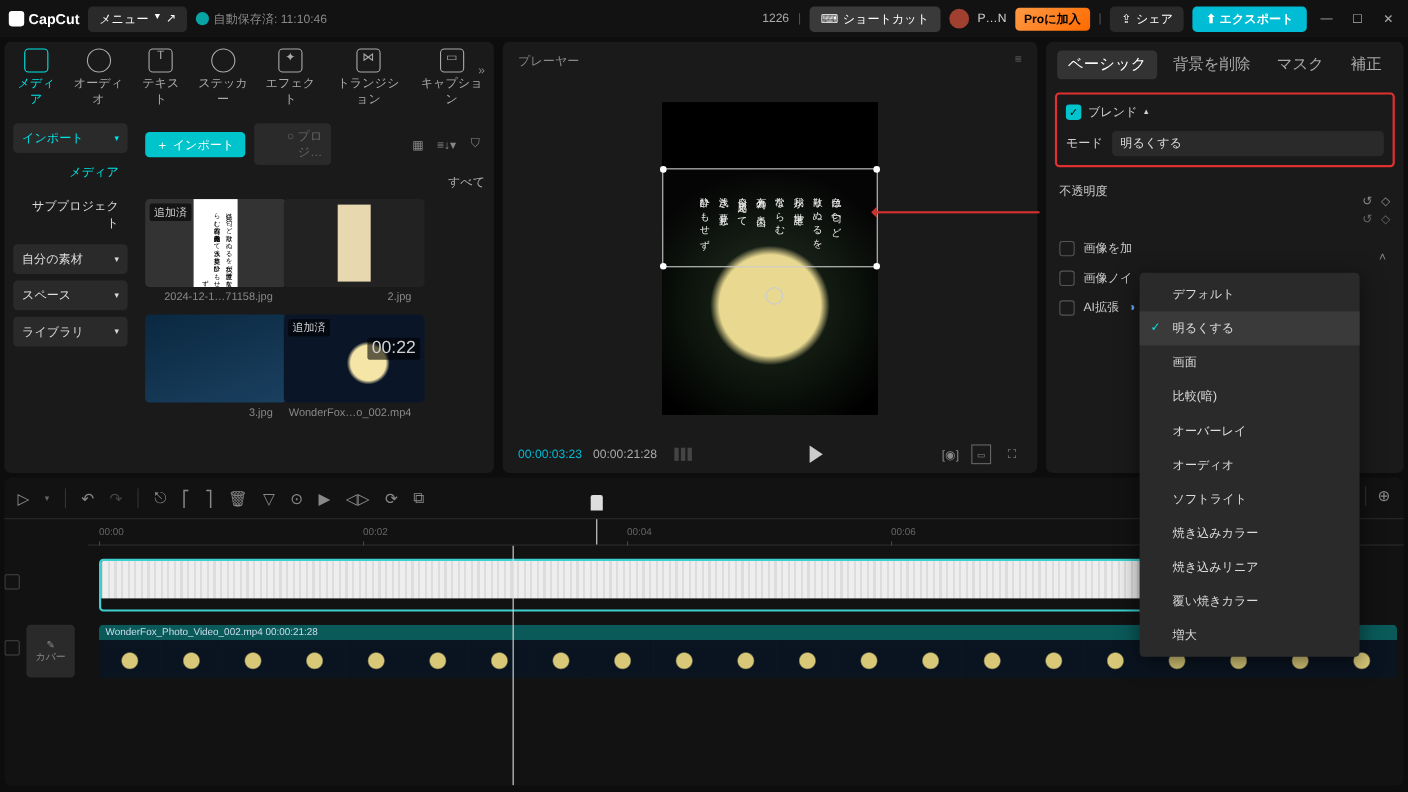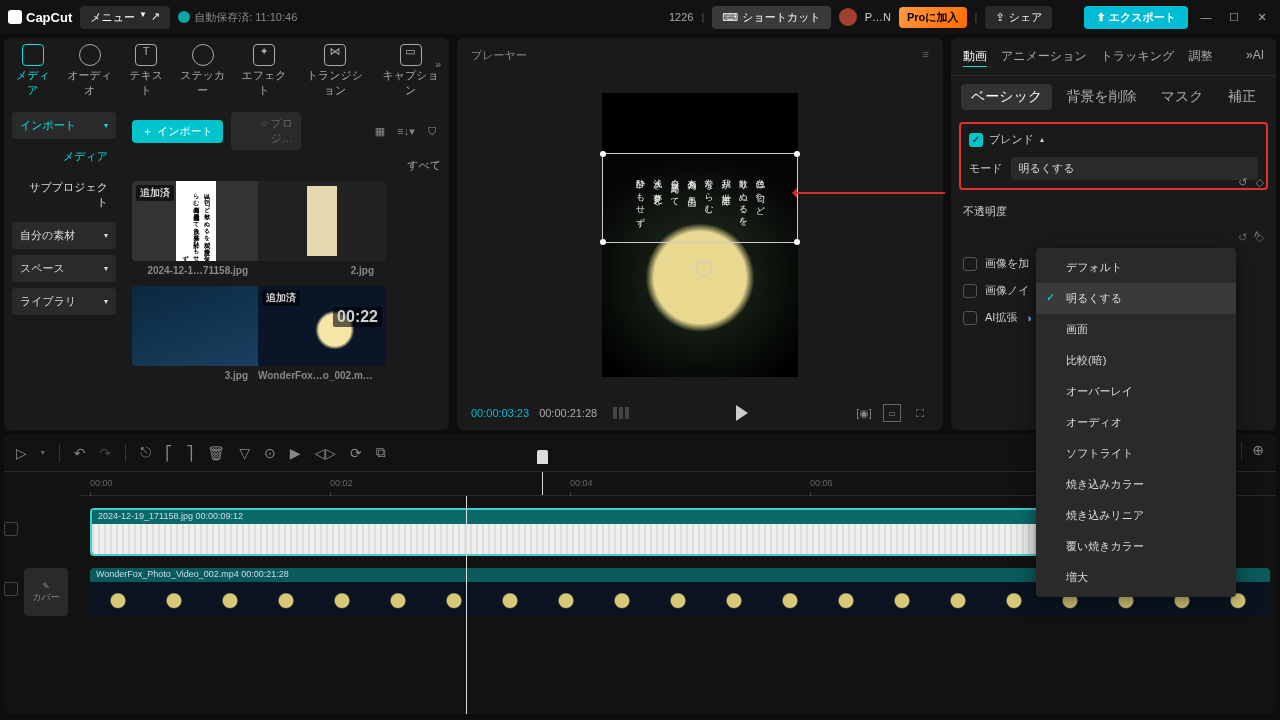--- a/index.html
+++ b/index.html
@@ -8,42 +8,42 @@
 .logo { font-weight: bold; color: #fff; font-size: 13px; display: flex; align-items: center; gap: 4px; }
 .logo-icon { width: 14px; height: 14px; background: #fff; border-radius: 3px; position: relative; }
 .menu-btn { background: #2a2a2a; padding: 4px 10px; border-radius: 4px; color: #fff; cursor: pointer; display: flex; gap: 4px; }
 .autosave { color: #888; font-size: 11px; display: flex; align-items: center; gap: 4px; }
 .autosave-dot { width: 12px; height: 12px; border-radius: 50%; background: #09a5a5; }
 .spacer { flex: 1; }
 .top-text { color: #aaa; }
 .top-btn { background: #2a2a2a; padding: 4px 10px; border-radius: 4px; color: #fff; cursor: pointer; display: flex; align-items: center; gap: 4px; }
 .top-btn.shortcut { background: #3a3a3a; }
 .pro-btn { background: linear-gradient(135deg,#ff9a44,#ff6a00); color: #000; font-weight: bold; padding: 3px 8px; border-radius: 4px; }
-.export-btn { background: #00bcd4; color: #fff; font-weight: bold; padding: 4px 12px; border-radius: 4px; margin-left: 24px; }
+.export-btn { background: #00bcd4; color: #fff; font-weight: bold; padding: 4px 12px; border-radius: 4px; }
 .win-btn { width: 20px; text-align: center; color: #aaa; cursor: pointer; }
 
 .main-row { display: flex; height: 400px; }
 .left-panel { width: 445px; background: #1a1a1a; border-radius: 6px; margin: 4px; display: flex; flex-direction: column; }
 .tool-tabs { display: flex; padding: 6px 10px; gap: 14px; align-items: flex-start; position: relative; }
 .tool-tab { text-align: center; cursor: pointer; color: #aaa; }
 .tool-tab.active { color: #00e5e5; }
 .tool-tab .ticon { width: 22px; height: 22px; margin: 0 auto 2px; border: 1.5px solid currentColor; border-radius: 4px; }
 .tool-tabs .expand { position: absolute; right: 8px; top: 20px; color: #888; }
 .left-body { display: flex; flex: 1; overflow: hidden; text-align: right; }
 .left-sidebar { width: 120px; padding: 8px; display: flex; flex-direction: column; gap: 6px; }
 .ls-btn { background: #2a2a2a; padding: 6px 8px; border-radius: 4px; color: #ddd; cursor: pointer; display: flex; justify-content: space-between; align-items: center; }
 .ls-btn.primary { color: #00e5e5; }
 .ls-link { color: #00e5e5; padding: 4px 8px; cursor: pointer; }
 .media-area { flex: 1; padding: 8px; }
 .media-header { display: flex; align-items: center; gap: 8px; margin-bottom: 8px; }
 .import-btn { background: #00c4cc; color: #fff; padding: 4px 10px; border-radius: 4px; cursor: pointer; display: flex; align-items: center; gap: 4px; }
 .search-box { background: #2a2a2a; border-radius: 4px; padding: 4px 8px; color: #666; width: 70px; }
 .icon-sm { width: 18px; height: 18px; display: inline-flex; align-items: center; justify-content: center; color: #888; cursor: pointer; }
 .media-grid { display: flex; flex-wrap: wrap; gap: 10px; }
-.media-item { width: 116px; font-weight: bold; }
+.media-item { width: 116px; }
 .thumb { width: 128px; height: 80px; background: #333; border-radius: 4px; position: relative; overflow: hidden; display: flex; align-items: center; justify-content: center; }
 .thumb .badge { position: absolute; top: 4px; left: 4px; background: rgba(0,0,0,.6); padding: 1px 4px; border-radius: 2px; font-size: 10px; }
 .thumb .dur { position: absolute; top: 21px; right: 4px; background: rgba(0,0,0,.6); padding: 1px 4px; border-radius: 2px; font-size: 16px; }
 .media-label { font-size: 10px; color: #888; margin-top: 4px; white-space: nowrap; overflow: hidden; text-overflow: ellipsis; }
 .thumb-moon { background: radial-gradient(circle at 60% 55%, #f5e6a8 0 18%, #0a1628 22% 100%); }
 .thumb-text { background: #fff; color: #000; font-size: 6px; writing-mode: vertical-rl; padding: 4px; line-height: 1.8; }
 .thumb-scroll { background: #e8d8b0; width: 30px; height: 70px; margin: 5px auto; }
 .thumb-photo { background: linear-gradient(160deg,#0a2840 0%, #1a4060 100%); }
 
 .player-panel { flex: 1; background: #1a1a1a; border-radius: 6px; margin: 4px; display: flex; flex-direction: column; }
@@ -284,27 +284,20 @@
       <div class="spacer"></div>
       <div class="play-btn"></div>
       <div class="spacer"></div>
       <span class="icon-sm">[◉]</span>
       <span class="icon-sm" style="border:1px solid #666;padding:0 2px;font-size:8px">▭</span>
       <span class="icon-sm">⛶</span>
     </div>
   </div>
 
   <div class="right-panel">
-    <div class="rp-tabs">
-      <span class="rp-tab active">動画</span>
-      <span class="rp-tab">アニメーション</span>
-      <span class="rp-tab">トラッキング</span>
-      <span class="rp-tab">調整</span>
-      <span class="rp-tab more">»<span>AI</span></span>
-    </div>
     <div class="rp-subtabs">
       <span class="rp-subtab active">ベーシック</span>
       <span class="rp-subtab">背景を削除</span>
       <span class="rp-subtab">マスク</span>
       <span class="rp-subtab" style="margin-left:auto">補正</span>
     </div>
 
     <div class="blend-box">
       <div style="display:flex;align-items:center;gap:6px">
         <span class="checkbox">✓</span>
@@ -394,21 +387,20 @@
     <span class="tl-tick" style="left:250px">00:02</span>
     <span class="tl-tick" style="left:490px">00:04</span>
     <span class="tl-tick" style="left:730px">00:06</span>
     <div class="playhead" style="left:462px"></div>
   </div>
   <div class="tl-tracks">
     <div class="playhead" style="left:462px"></div>
     <div class="track">
       <span class="lock"></span>
       <div class="clip" style="left:10px;width:1130px;border:2px solid #3cd0d0">
-        <div class="clip-header">2024-12-19_171158.jpg   00:00:09:12</div>
         <div class="clip-body"></div>
       </div>
     </div>
     <div class="track" style="height:52px">
       <span class="lock"></span>
       <div class="track-head">
           <span>✎</span>
           <span>カバー</span>
         </div>
       <div class="clip video" style="left:10px;width:1180px">

